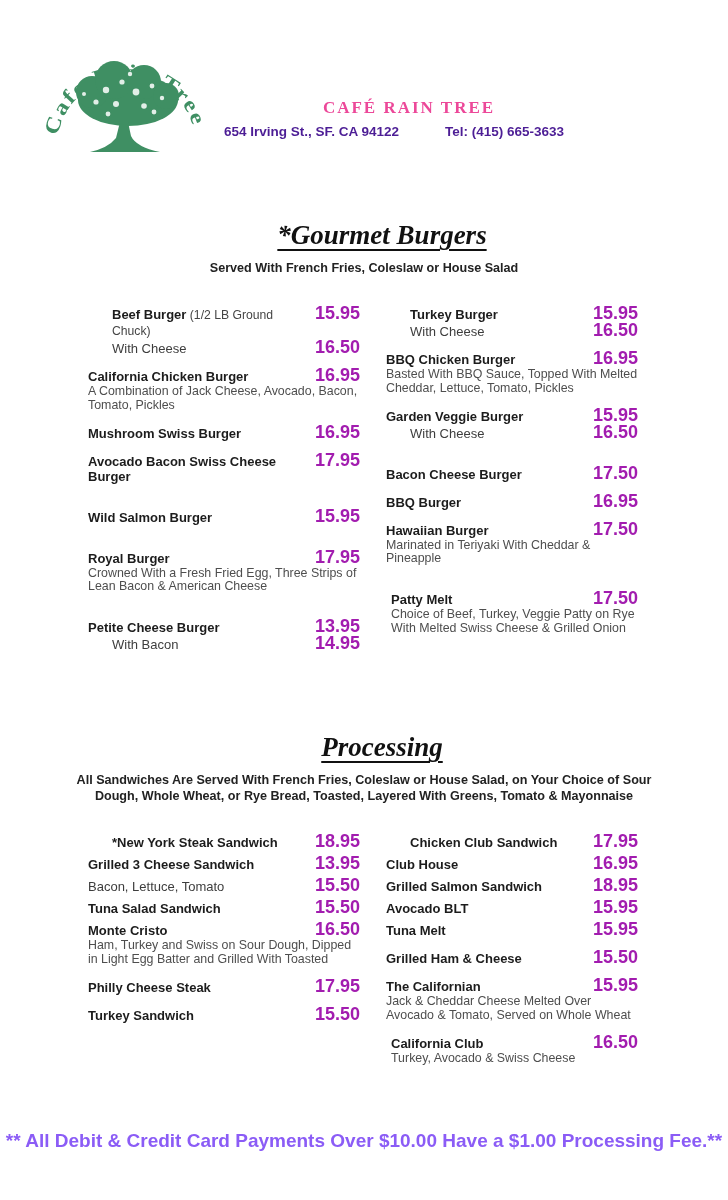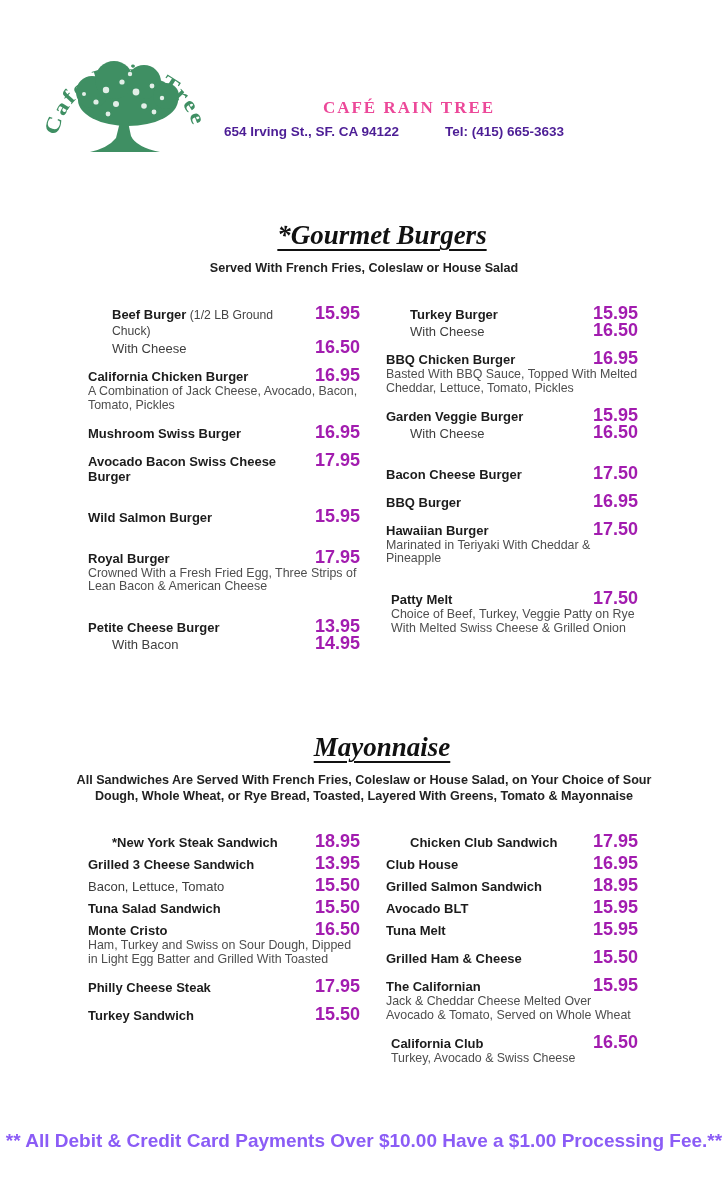--- a/index.html
+++ b/index.html
@@ -235,21 +235,21 @@
               <span class="iprice">17.50</span>
             </div>
             <div class="idesc">Choice of Beef, Turkey, Veggie Patty on Rye With Melted Swiss Cheese &amp; Grilled Onion</div>
           </div>
         </div>
     </div>
   </div>
 
   <div class="section second">
     <div class="sec-title">
-      <span class="underline">Mayonnaise</span>
+      <span class="underline">Processing</span>
     </div>
     <div class="sec-sub">All Sandwiches Are Served With French Fries, Coleslaw or House Salad, on Your Choice of Sour Dough, Whole Wheat, or Rye Bread, Toasted, Layered With Greens, Tomato &amp; Mayonnaise</div>
     <div class="columns">
       <div class="col">
           <div class="item gap-first">
             <div class="row">
               <span class="iname">*New York Steak Sandwich</span>
               <span class="iprice">18.95</span>
             </div>
           </div>

